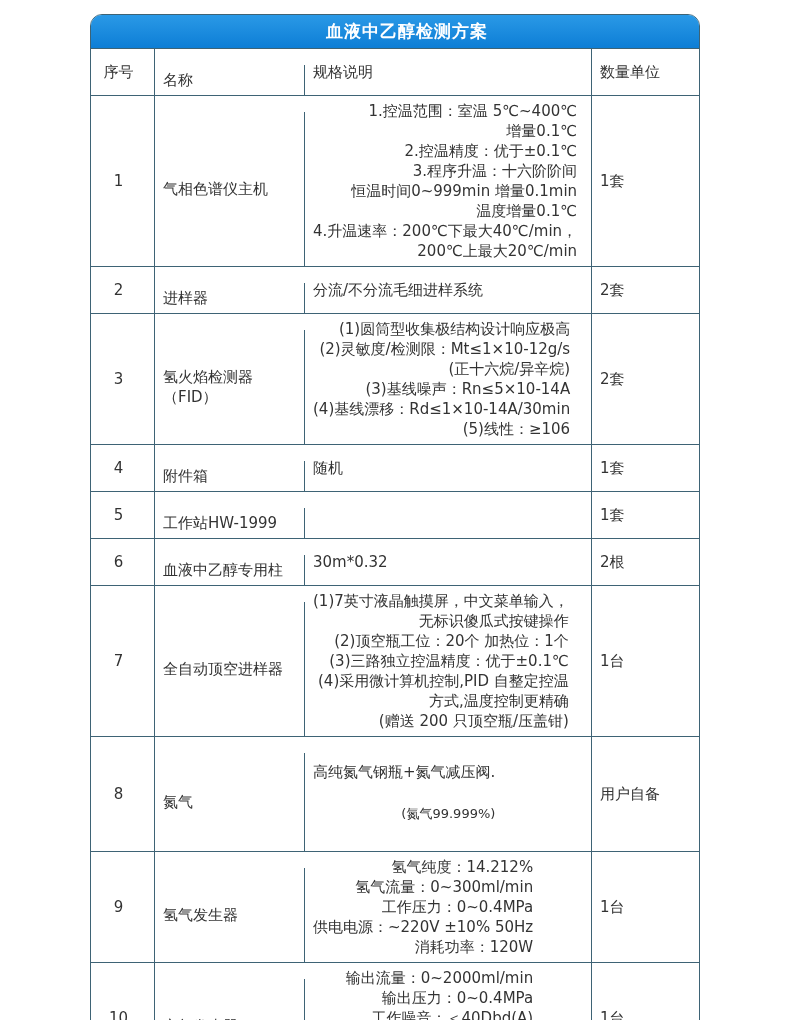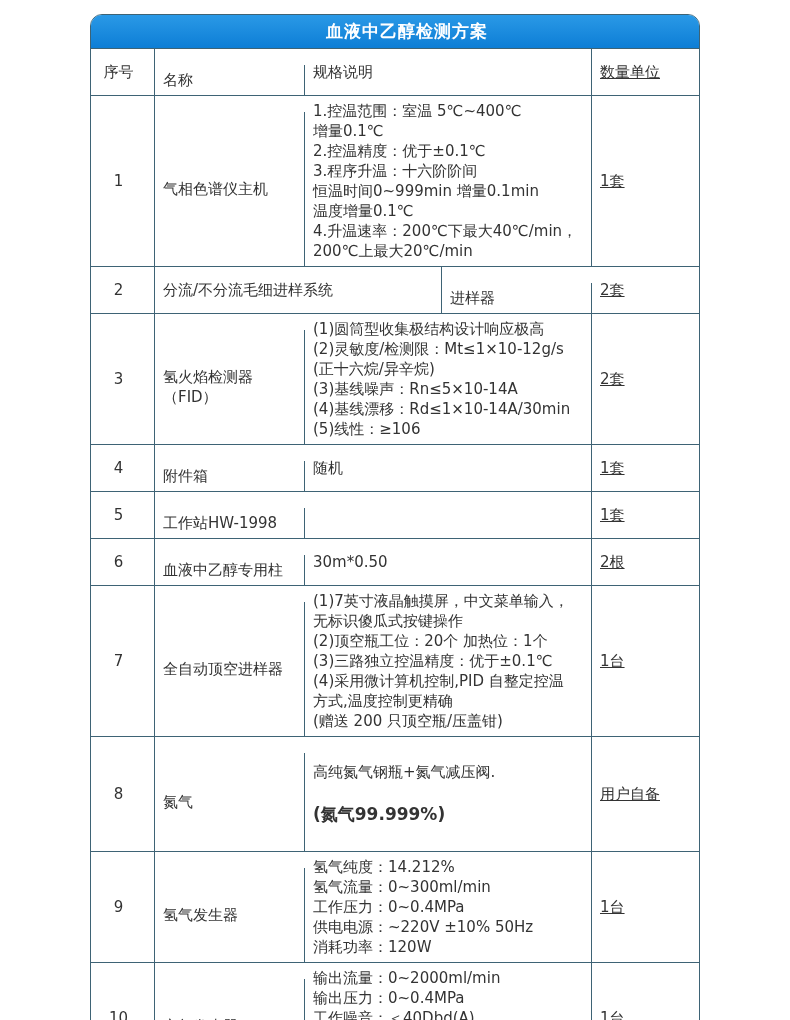--- a/index.html
+++ b/index.html
@@ -42,27 +42,26 @@
   .row:last-child{border-bottom:none;}
   .c{
     display:flex;align-items:center;
     border-right:1px solid var(--grid);
     padding:5px 8px;
     font-size:15px;
     line-height:20px;
   }
   .c1{width:64px;justify-content:center;padding-left:2px;padding-right:10px;flex:none;}
   .c2{width:150px;flex:none;margin-top:16px;}
-  .c3{width:287px;flex:none;white-space:pre-line;}
-  .c4{flex:1;border-right:none;text-decoration:underline;}
+  .c3{width:287px;flex:none;white-space:pre-line;text-align:right;}
+  .c4{flex:1;border-right:none;}
   .header-row .c{font-size:15px;color:var(--text);}
   .spec-note{
-    font-size:17px;
+    font-size:13px;
     line-height:24px;
-    font-weight:bold;
   }
   .r8{min-height:56px;}
 </style>
 </head>
 <body>
 
 <div class="sheet">
   <div class="title-bar">血液中乙醇检测方案</div>
 
   <div class="row header-row">
@@ -81,22 +80,22 @@
 3.程序升温：十六阶阶间
 恒温时间0~999min 增量0.1min
 温度增量0.1℃
 4.升温速率：200℃下最大40℃/min，
 200℃上最大20℃/min</div>
     <div class="c c4">1套</div>
   </div>
 
   <div class="row">
     <div class="c c1">2</div>
+    <div class="c c2">进样器</div>
     <div class="c c3">分流/不分流毛细进样系统</div>
-    <div class="c c2">进样器</div>
     <div class="c c4">2套</div>
   </div>
 
   <div class="row">
     <div class="c c1">3</div>
     <div class="c c2">氢火焰检测器（FID）</div>
     <div class="c c3">(1)圆筒型收集极结构设计响应极高
 (2)灵敏度/检测限：Mt≤1×10-12g/s
 (正十六烷/异辛烷)
 (3)基线噪声：Rn≤5×10-14A
@@ -107,29 +106,29 @@
 
   <div class="row">
     <div class="c c1">4</div>
     <div class="c c2">附件箱</div>
     <div class="c c3">随机</div>
     <div class="c c4">1套</div>
   </div>
 
   <div class="row">
     <div class="c c1">5</div>
-    <div class="c c2">工作站HW-1998</div>
+    <div class="c c2">工作站HW-1999</div>
     <div class="c c3"></div>
     <div class="c c4">1套</div>
   </div>
 
   <div class="row">
     <div class="c c1">6</div>
     <div class="c c2">血液中乙醇专用柱</div>
-    <div class="c c3">30m*0.50</div>
+    <div class="c c3">30m*0.32</div>
     <div class="c c4">2根</div>
   </div>
 
   <div class="row">
     <div class="c c1">7</div>
     <div class="c c2">全自动顶空进样器</div>
     <div class="c c3">(1)7英寸液晶触摸屏，中文菜单输入，
 无标识傻瓜式按键操作
 (2)顶空瓶工位：20个 加热位：1个
 (3)三路独立控温精度：优于±0.1℃

